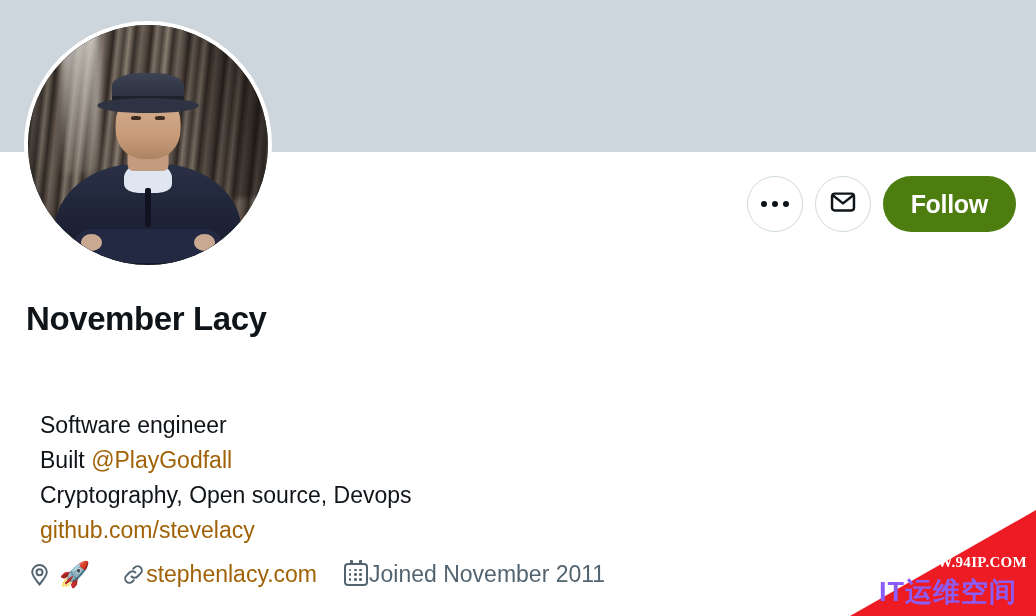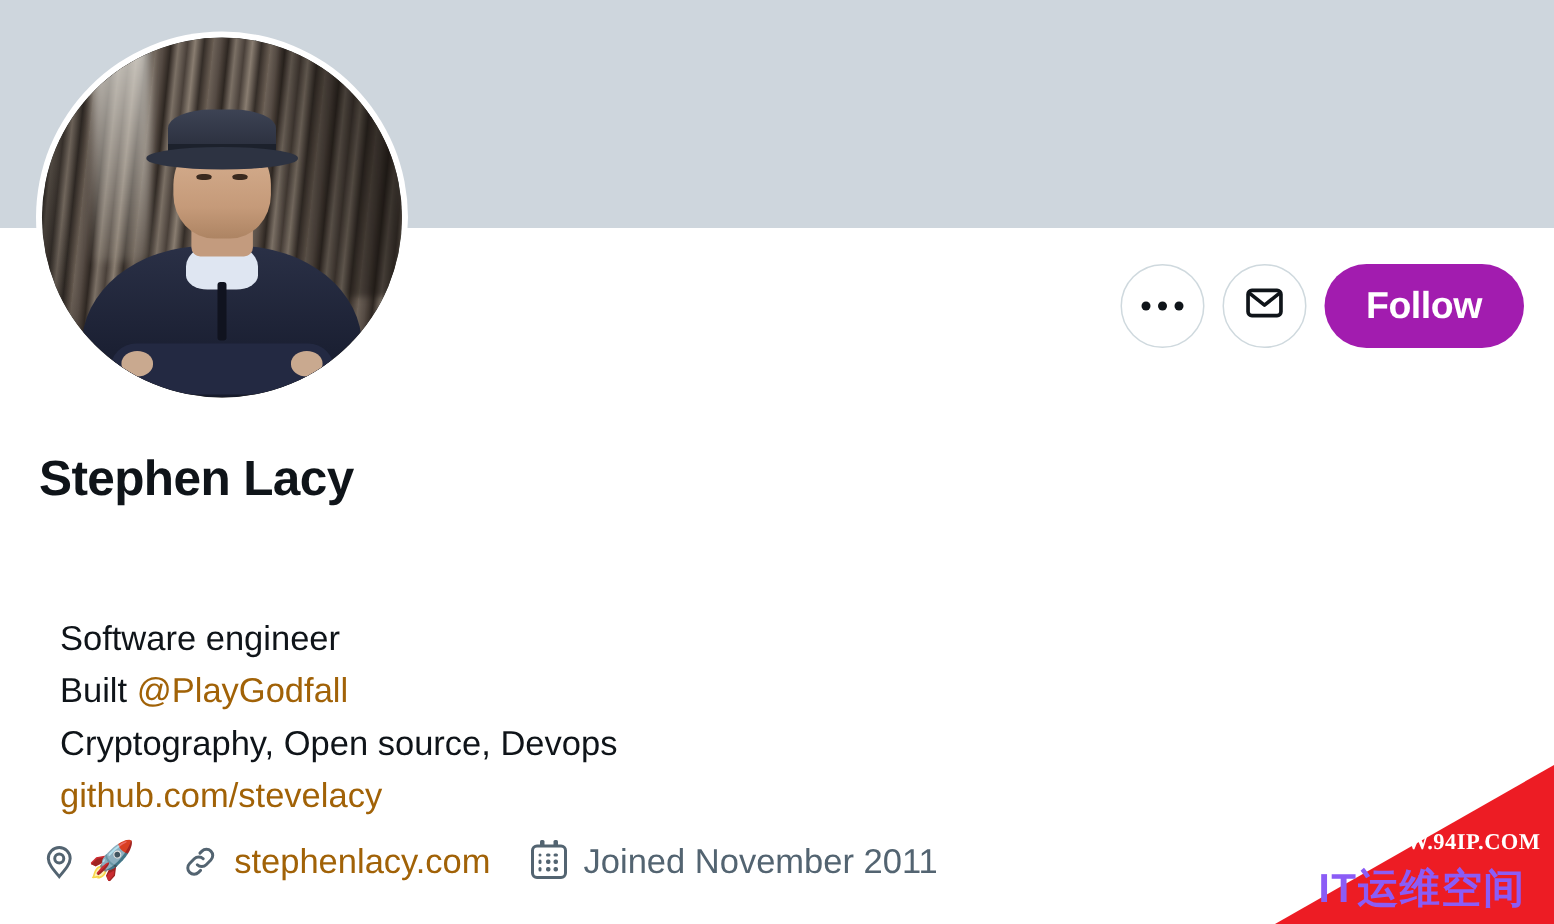--- a/index.html
+++ b/index.html
@@ -244,21 +244,21 @@
     display: block;
     width: 6px;
     height: 6px;
     border-radius: 50%;
     background: #0f1419;
   }
   .follow-btn {
     height: 56px;
     padding: 0 28px;
     border-radius: 999px;
-    background: #a21caf;
+    background: #4d7c0f;
     color: #ffffff;
     font-size: 25px;
     font-weight: bold;
     display: flex;
     align-items: center;
     justify-content: center;
     border: none;
     cursor: pointer;
     font-family: "Liberation Sans", "DejaVu Sans", sans-serif;
     letter-spacing: -0.3px;
@@ -319,21 +319,21 @@
     align-items: center;
   }
   .meta-icon {
     display: inline-flex;
     align-items: center;
     justify-content: center;
     width: 26px;
     height: 26px;
     flex: none;
   }
-  .meta-text { margin-left: 10px; }
+  .meta-text { }
   .rocket {
     font-size: 25px;
     line-height: 1;
     margin-left: 7px;
   }
   .gap-lg { width: 30px; }
   .gap-md { width: 26px; }
 
   
   .cal {
@@ -455,21 +455,21 @@
         <svg width="28" height="28" viewBox="0 0 24 24" fill="none" stroke="#0f1419" stroke-width="2.1" stroke-linejoin="round">
           <rect x="2.6" y="4.8" width="18.8" height="14.4" rx="2.2"></rect>
           <path d="M3.2 6.2 L12 13.2 L20.8 6.2"></path>
         </svg>
       </span>
     </div>
     <button class="follow-btn">Follow</button>
   </div>
 
   <div class="identity">
-    <div class="display-name">Stephen Lacy</div>
+    <div class="display-name">November Lacy</div>
   </div>
 
   <div class="bio">
     <div>Software engineer</div>
     <div><span>Built </span><a href="#" class="link-blue">@PlayGodfall</a></div>
     <div>Cryptography, Open source, Devops</div>
     <div><a href="#" class="link-blue">github.com/stevelacy</a></div>
   </div>
 
   <div class="meta-row">

